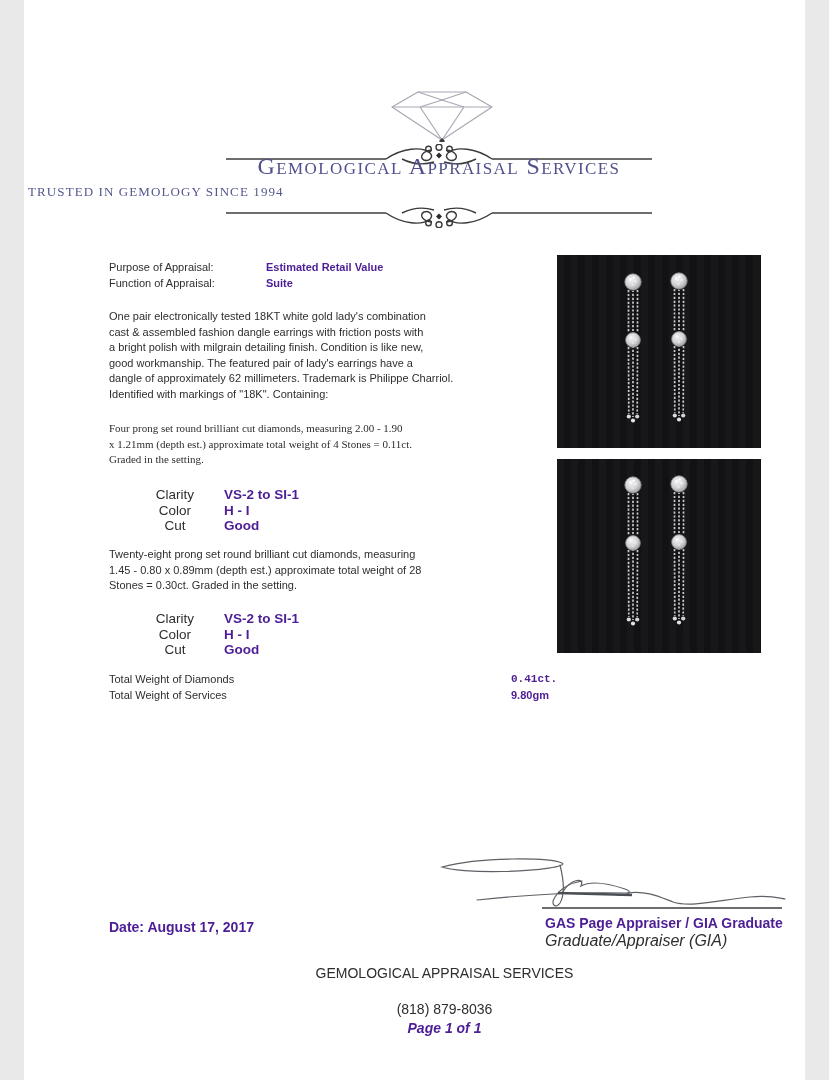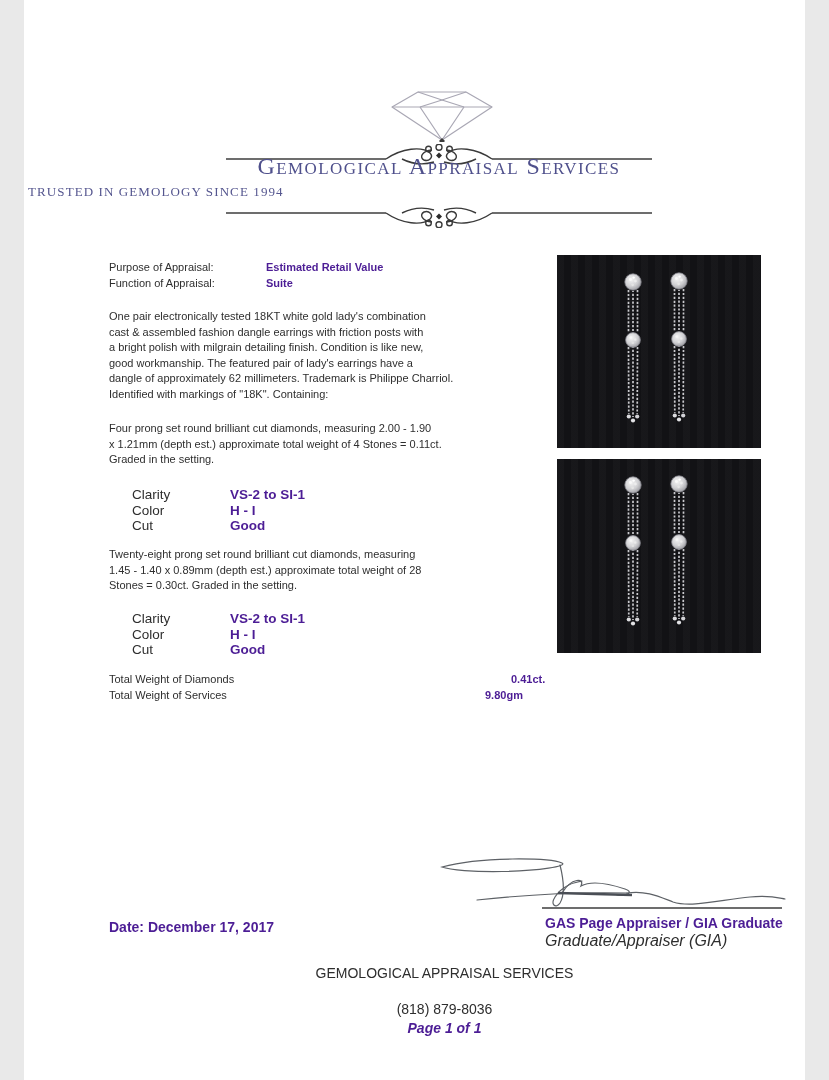--- a/index.html
+++ b/index.html
@@ -23,21 +23,21 @@
   }
   .brand-tagline {
     position:absolute; left:4px; top:184px; width:822px; text-align:left;
     font-family:"Liberation Serif", serif;
     font-size:13px; letter-spacing:1.1px; color:#55568f;
   }
   .ornament { position:absolute; left:202px; width:426px; height:24px; }
   .ornament.flip { transform:scaleY(-1); }
 
   
-  .grading { position:absolute; left:108px; width:300px; }
+  .grading { position:absolute; left:102px; width:300px;text-align:center; }
   .grading .row { display:flex; font-size:13.5px; line-height:15.5px; }
   .grading .lab { width:98px; }
 
   
   .photo {
     position:absolute; left:533px; width:204px;
     background:
       repeating-linear-gradient(90deg, rgba(255,255,255,0.02) 0 7px, rgba(0,0,0,0.06) 7px 14px),
       #131316;
   }
@@ -127,62 +127,62 @@
   <div class="t" style="left:85px; top:276px;">Function of Appraisal:</div>
   <div class="t b" style="left:242px; top:276px;">Suite</div>
 
   <div class="t pre" style="left:85px; top:309px; width:470px;">One pair electronically tested 18KT white gold lady's combination
 cast &amp; assembled fashion dangle earrings with friction posts with
 a bright polish with milgrain detailing finish. Condition is like new,
 good workmanship. The featured pair of lady's earrings have a
 dangle of approximately 62 millimeters. Trademark is Philippe Charriol.
 Identified with markings of "18K".  Containing:</div>
 
-  <div class="t pre" style="left:85px; top:421px; width:470px;">Four prong set round brilliant cut diamonds, measuring 2.00 - 1.90
+  <div class="t pre" style="left:85px; top:421px; width:470px;font-family:Liberation Serif, serif;">Four prong set round brilliant cut diamonds, measuring 2.00 - 1.90
 x 1.21mm (depth est.) approximate total weight of 4 Stones = 0.11ct.
 Graded in the setting.</div>
 
   <div class="grading" style="top:487px;">
     <div class="row">
       <span class="lab">Clarity</span>
       <span class="b">VS-2 to SI-1</span>
     </div>
     <div class="row">
       <span class="lab">Color</span>
       <span class="b">H - I</span>
     </div>
     <div class="row">
       <span class="lab">Cut</span>
       <span class="b">Good</span>
     </div>
   </div>
 
   <div class="t pre" style="left:85px; top:547px; width:470px;">Twenty-eight prong set round brilliant cut diamonds, measuring
-1.45 - 1.40 x 0.89mm (depth est.) approximate total weight of 28
+1.45 - 0.80 x 0.89mm (depth est.) approximate total weight of 28
 Stones = 0.30ct. Graded in the setting.</div>
 
   <div class="grading" style="top:611px;">
     <div class="row">
       <span class="lab">Clarity</span>
       <span class="b">VS-2 to SI-1</span>
     </div>
     <div class="row">
       <span class="lab">Color</span>
       <span class="b">H - I</span>
     </div>
     <div class="row">
       <span class="lab">Cut</span>
       <span class="b">Good</span>
     </div>
   </div>
 
   <div class="t" style="left:85px; top:672px;">Total Weight of Diamonds</div>
-  <div class="t b" style="left:487px; top:672px;">0.41ct.</div>
+  <div class="t b" style="left:487px; top:672px;font-family:Liberation Mono, monospace;">0.41ct.</div>
   <div class="t" style="left:85px; top:688px;">Total Weight of Services</div>
-  <div class="t b" style="left:461px; top:688px;">9.80gm</div>
+  <div class="t b" style="left:487px; top:688px;">9.80gm</div>
 
   <div class="photo" style="top:255px; height:193px;">
     <svg width="204" height="193" viewBox="0 0 204 193">
       <use href="#earring" transform="translate(76,19)"></use>
       <use href="#earring" transform="translate(122,18)"></use>
     </svg>
   </div>
   <div class="photo" style="top:459px; height:194px;">
     <svg width="204" height="194" viewBox="0 0 204 194">
       <use href="#earring" transform="translate(76,18)"></use>
@@ -195,21 +195,21 @@
       <path d="M20,24 C60,13 128,15 140,20 C146,23 118,28 80,28.5 C52,29 28,27 20,24 Z"></path>
       <path d="M138,22 C141,34 144,50 138,60 C134,66 128,62 133,54 C138,46 148,40 160,38"></path>
       <path d="M140,50 C150,34 163,35 159,43 C170,37 188,41 203,46 C212,49 206,53 195,52"></path>
       <path d="M55,57 C110,51 160,49 205,50"></path>
       <path d="M205,50 C224,47 238,54 251,59 C269,65 298,57 328,54 C348,52 357,55 363,56"></path>
     </g>
     <path d="M136,50 L210,52" stroke="#4a4e55" stroke-width="2.6" fill="none"></path>
     <line x1="120" y1="65" x2="360" y2="65" stroke="#3c3c3c" stroke-width="1.6"></line>
   </svg>
 
-  <div class="t b" style="left:85px; top:920px; font-size:14px;">Date: December 17, 2017</div>
+  <div class="t b" style="left:85px; top:920px; font-size:14px;">Date: August 17, 2017</div>
   <div class="t b" style="left:521px; top:916px; font-size:14px;">GAS Page Appraiser / GIA Graduate</div>
   <div class="t i" style="left:521px; top:933px; font-size:16px;">Graduate/Appraiser (GIA)</div>
 
   <div class="footer-line" style="top:965px;">GEMOLOGICAL APPRAISAL SERVICES</div>
   <div class="footer-line" style="top:1001px;">(818) 879-8036</div>
   <div class="footer-line b i" style="top:1020px;">Page 1 of 1</div>
 
 </div>
 
 </body></html>

